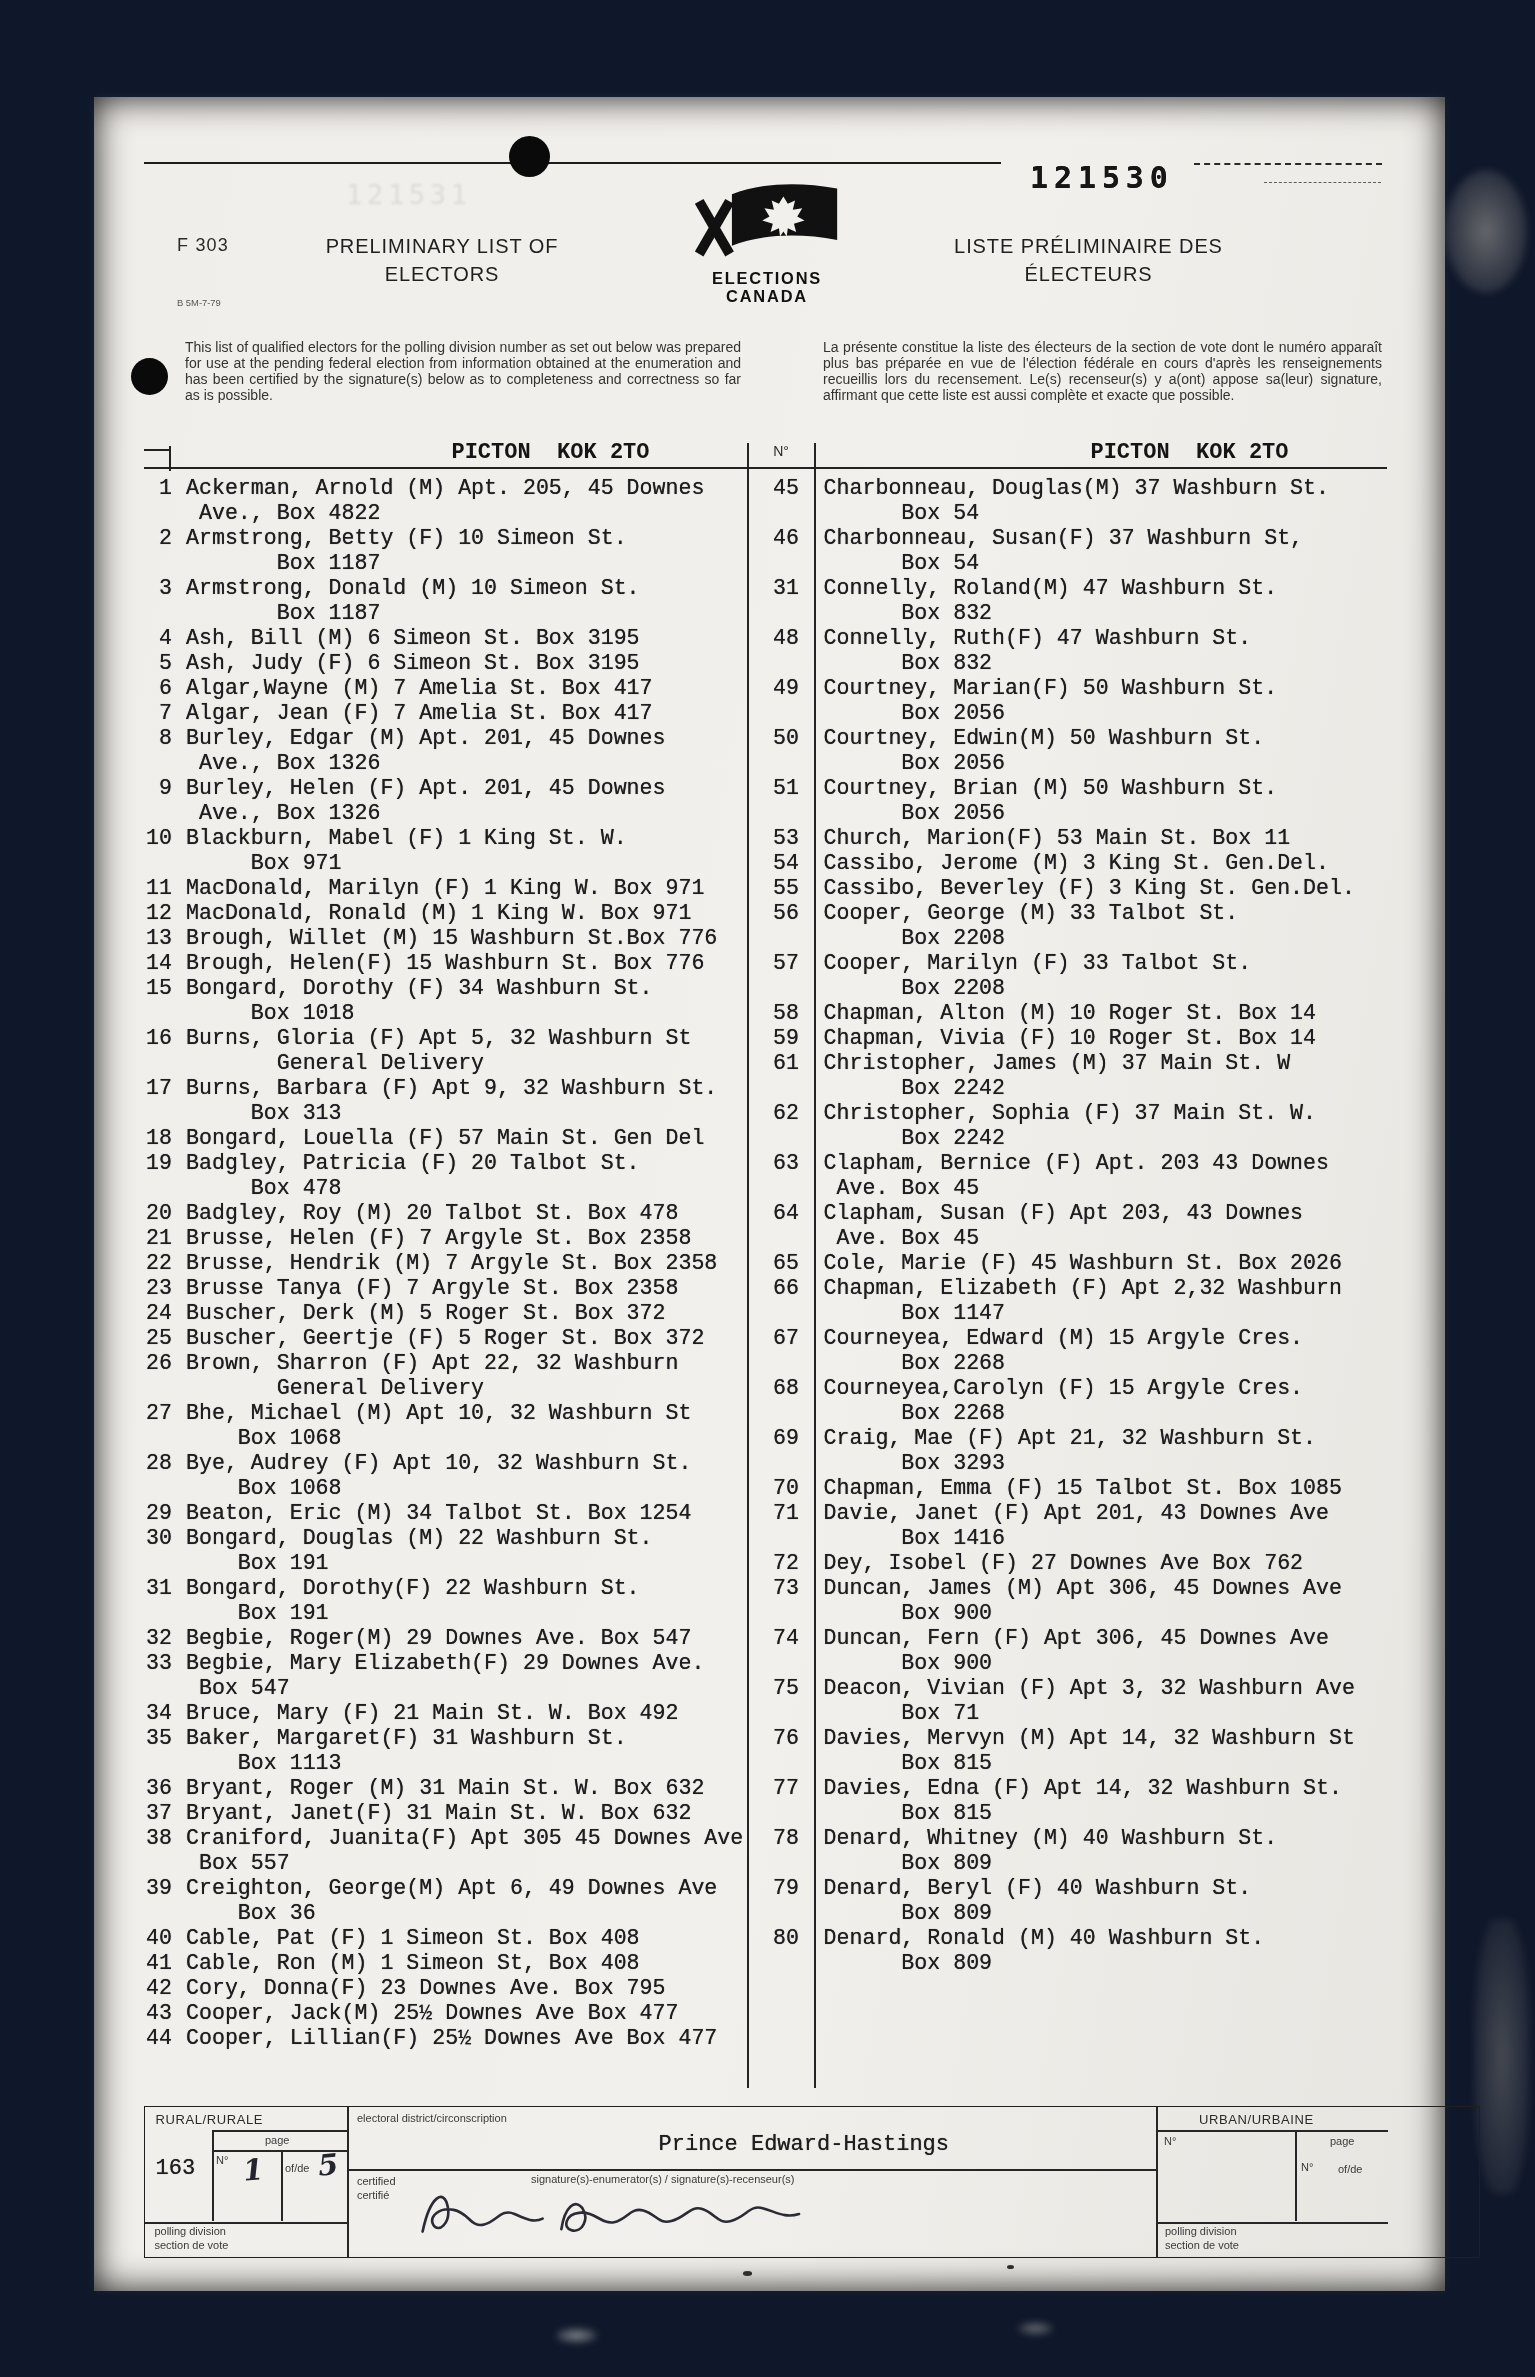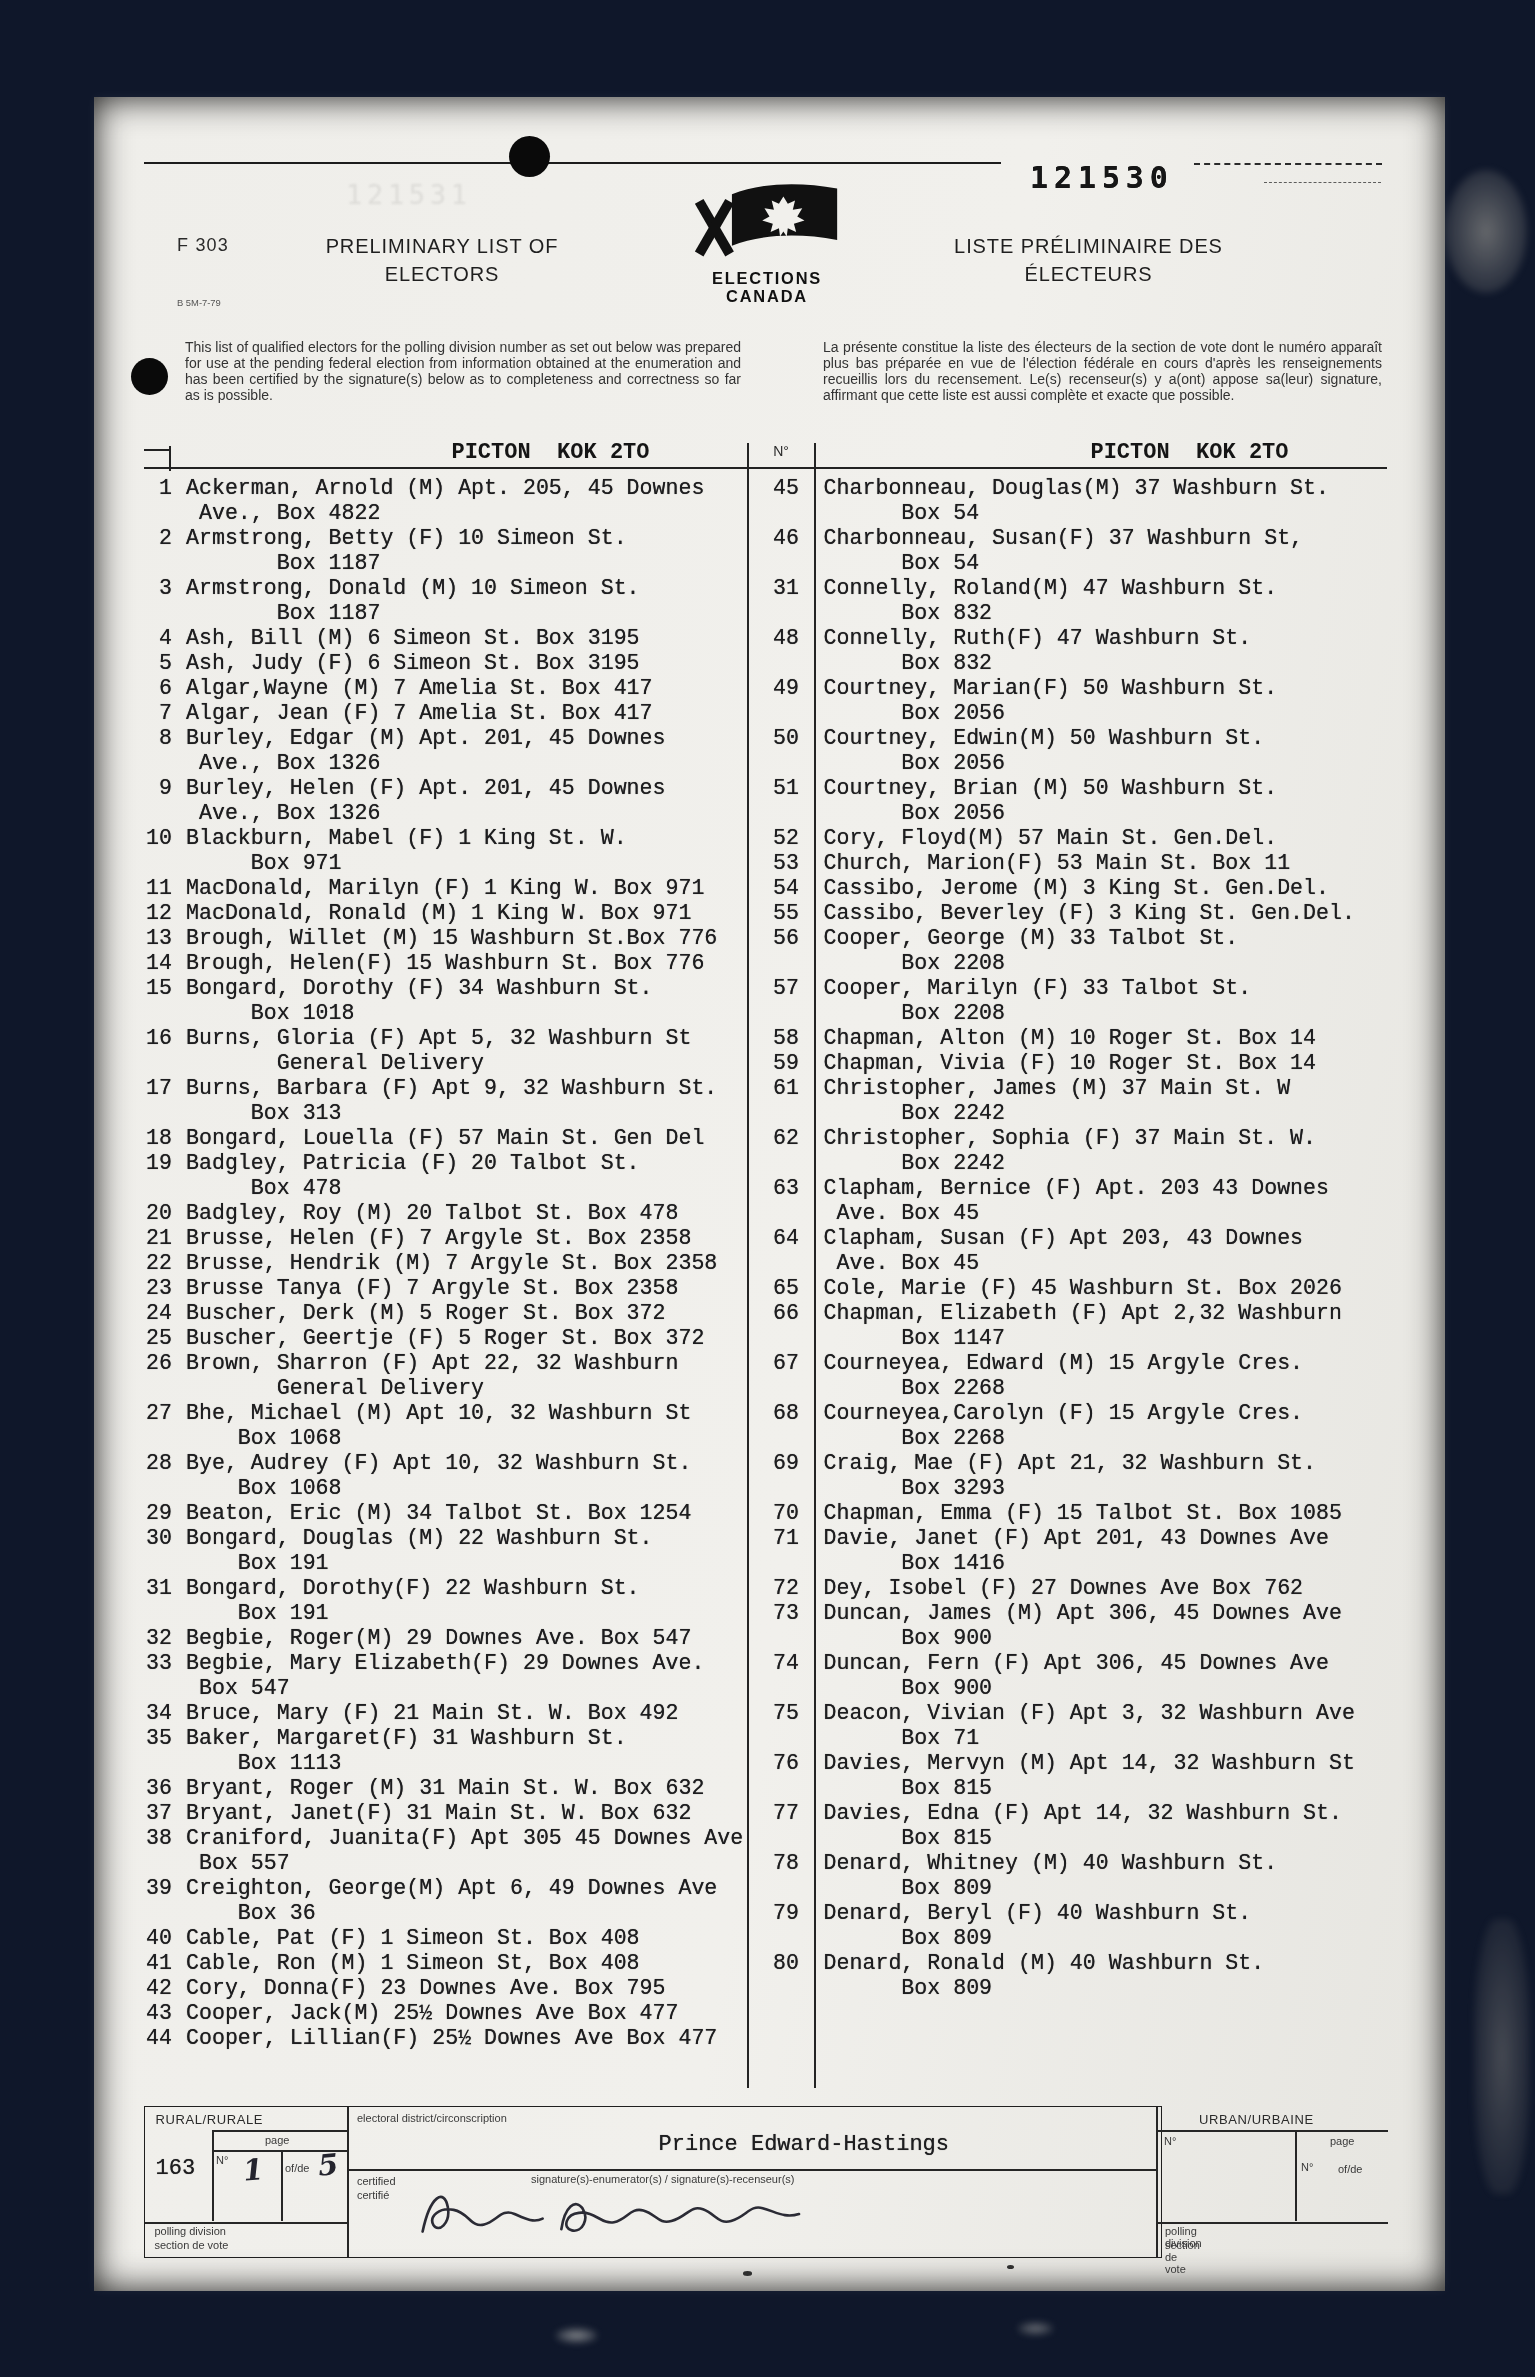--- a/index.html
+++ b/index.html
@@ -61,21 +61,21 @@
   .col{position:absolute;top:379px;font-family:"Liberation Mono",monospace;font-size:21.6px;line-height:25px;}
   .col-left{left:50px;width:603px;}
   .col-right{left:658px;width:638px;}
   .entry{display:flex;align-items:flex-start;color:#1d1d1f;text-shadow:0 0 0.7px rgba(25,25,25,.85);}
   .entry-no{flex:none;text-align:right;}
   .col-left .entry-no{width:28px;margin-right:14px;}
   .col-right .entry-no{width:47px;margin-right:24.6px;}
   .entry-text{margin:0;font:inherit;white-space:pre;color:inherit;text-shadow:inherit;}
 
   
-  .footer-box{position:absolute;left:50px;top:2009px;width:1018px;height:152px;border:1.8px solid #1f1f1f;box-sizing:border-box;}
+  .footer-box{position:absolute;left:50px;top:2009px;width:1336px;height:152px;border:1.8px solid #1f1f1f;box-sizing:border-box;}
   .fb{position:absolute;color:#2b2b2b;}
   .fline{position:absolute;background:#262626;}
   .flabel{font-size:13px;letter-spacing:0.6px;}
   .ftiny{font-size:11px;color:#3a3a3a;}
   .fmono{font-family:"Liberation Mono",monospace;font-size:22px;color:#1d1d1f;text-shadow:0 0 0.7px rgba(25,25,25,.85);}
   .handwrite{font-family:"DejaVu Serif",serif;font-style:italic;font-weight:700;font-size:29px;color:#24242e;transform:rotate(-5deg);}
 
   .speck{position:absolute;background:#2e2e2e;border-radius:50%;}
   .speck-1{left:649px;top:2174px;width:9.4px;height:4.7px;}
   .speck-2{left:913px;top:2168px;width:7px;height:4.1px;}
@@ -369,24 +369,20 @@
           <span class="entry-no">50</span>
           <pre class="entry-text">Courtney, Edwin(M) 50 Washburn St.
       Box 2056</pre>
         </div>
         <div class="entry">
           <span class="entry-no">51</span>
           <pre class="entry-text">Courtney, Brian (M) 50 Washburn St.
       Box 2056</pre>
         </div>
         <div class="entry">
-          <span class="entry-no">52</span>
-          <pre class="entry-text">Cory, Floyd(M) 57 Main St. Gen.Del.</pre>
-        </div>
-        <div class="entry">
           <span class="entry-no">53</span>
           <pre class="entry-text">Church, Marion(F) 53 Main St. Box 11</pre>
         </div>
         <div class="entry">
           <span class="entry-no">54</span>
           <pre class="entry-text">Cassibo, Jerome (M) 3 King St. Gen.Del.</pre>
         </div>
         <div class="entry">
           <span class="entry-no">55</span>
           <pre class="entry-text">Cassibo, Beverley (F) 3 King St. Gen.Del.</pre>

